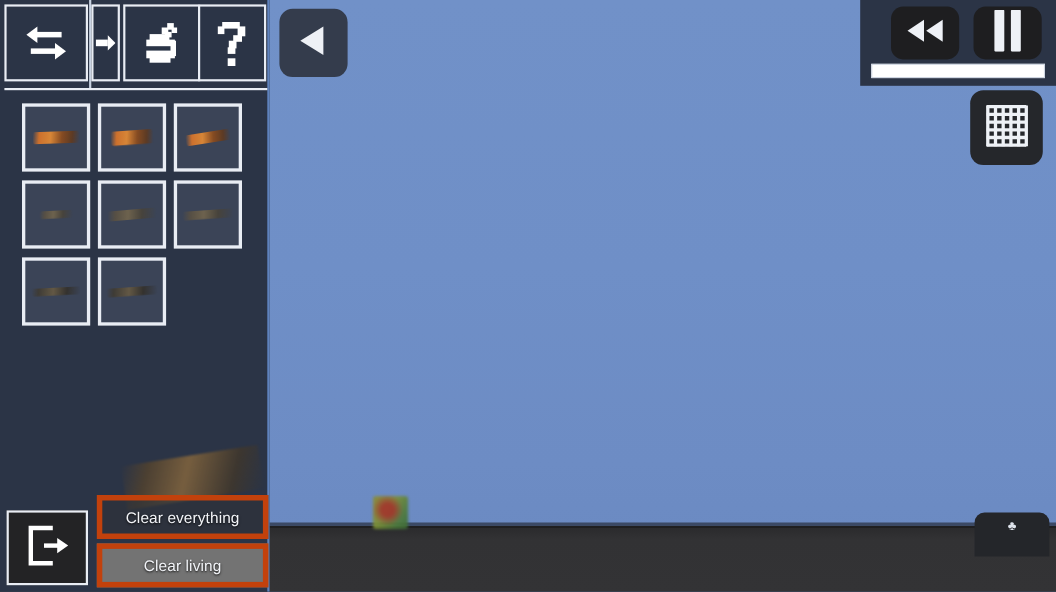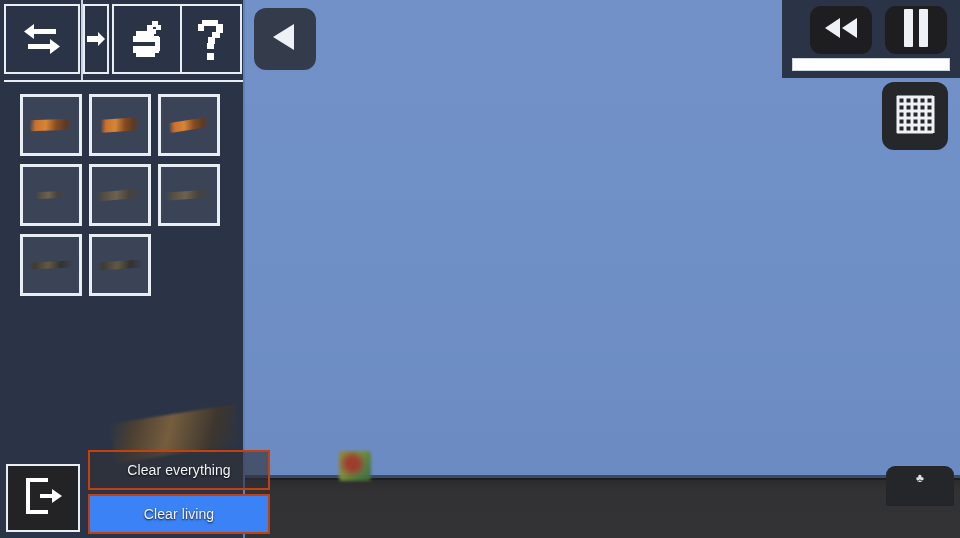--- a/index.html
+++ b/index.html
@@ -145,35 +145,35 @@
   }
 
   
   #clear-panel {
     position: absolute;
     left: 88px; top: 450px;
     width: 156px; height: 88px;
   }
   .clear-btn {
     position: absolute;
-    left: 0; width: 182px; height: 40px;
-    border: 2px solid #c2410c;
+    left: 0; width: 156px; height: 40px;
+    border: 5px solid #c2410c;
     display: flex; align-items: center; justify-content: center;
     color: #f2f4f8;
     font-size: 14px;
     letter-spacing: 0.1px;
     text-shadow: 0 1px 2px rgba(0,0,0,0.9);
   }
   #clear-everything {
     top: 0;
     background: rgba(46,50,56,0.62);
   }
   #clear-living {
     top: 44px;
-    background: #3b82f6;
+    background: #737373;
     text-align: right;
   }
 
   
   #collapse-button {
     position: absolute;
     left: 254px; top: 8px;
     width: 62px; height: 62px;
     border-radius: 12px;
     background: #343c4c;

